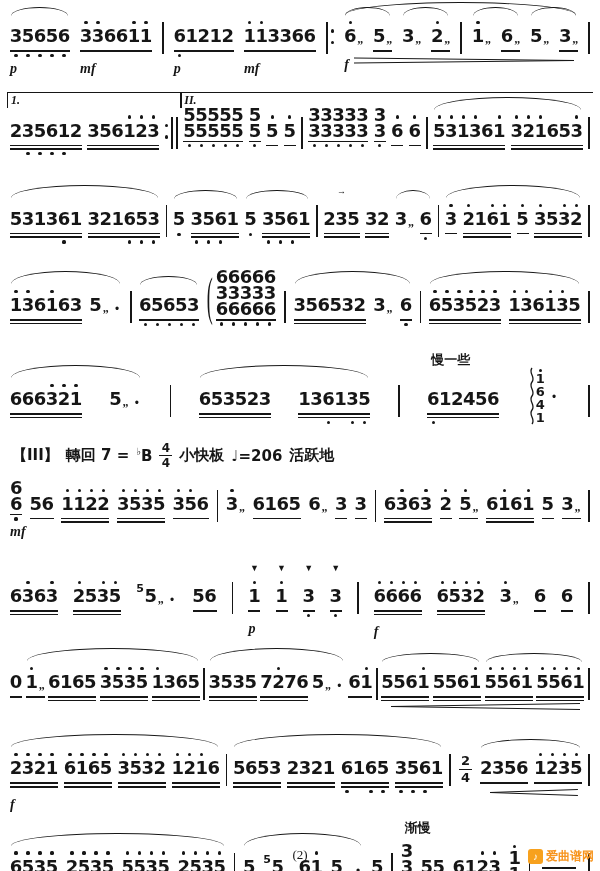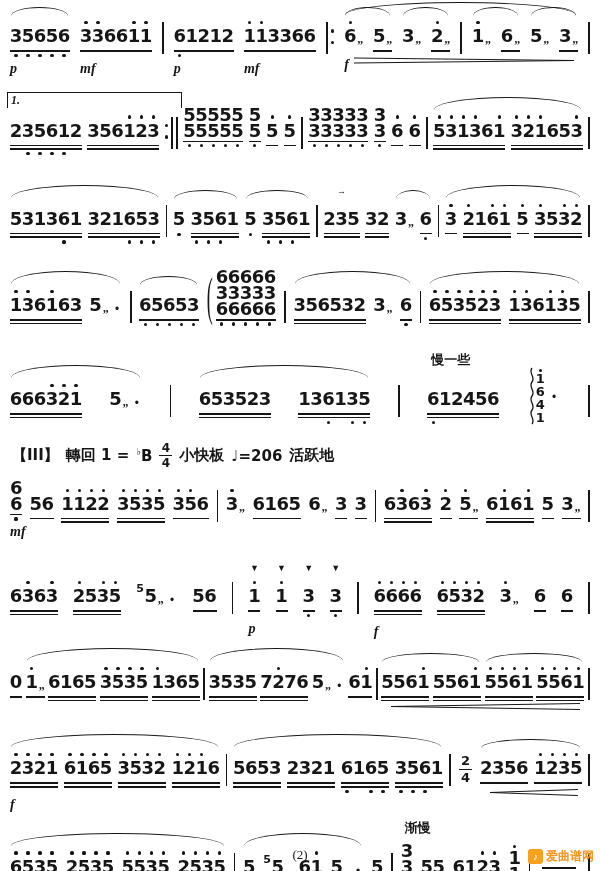--- a/index.html
+++ b/index.html
@@ -767,20 +767,23 @@
             <span class="ldcell"></span>
             <span class="ldcell"></span>
             <span class="ldcell"></span>
           </span>
         </span>
         <span class="bar"></span>
         <span class="slur" style="left: 434.344px; width: 146.469px; height: 12px; top: 16px;"></span>
         <span class="volta vclosed" style="left: 7px; width: 172.812px; top: 11px; position: absolute;">
           <span class="vl">1.</span>
         </span>
+        <span class="volta" style="left: 180.281px; width: 411.688px; top: 11px; position: absolute;">
+          <span class="vl">II.</span>
+        </span>
       </div>
       <div class="mrow r3">
         <span class="g">
           <span class="gmain">
             <span class="ch">
               <span class="ud"></span>
               <span class="dg">5</span>
             </span>
             <span class="ch">
               <span class="ud"></span>
@@ -1688,21 +1691,21 @@
             </span>
             <span class="aug" style="margin: 0px 0px 0px 6px;">·</span>
           </span>
         </span>
         <span class="bar"></span>
         <span class="slur" style="left: 11px; width: 129.203px; height: 12px; top: 12px;"></span>
         <span class="slur" style="left: 199.953px; width: 168.531px; height: 12px; top: 12px;"></span>
       </div>
       <div class="hdr">
         <span>【III】</span>
-        <span>轉回 1 =</span>
+        <span>轉回 7 =</span>
         <span><span class="hflat">♭</span><span>B</span></span>
         <span class="hts">
           <b>4</b>
           <span class="tsline"></span>
           <b>4</b>
         </span>
         <span>小快板</span>
         <span>♩=206</span>
         <span>活跃地</span>
       </div>

